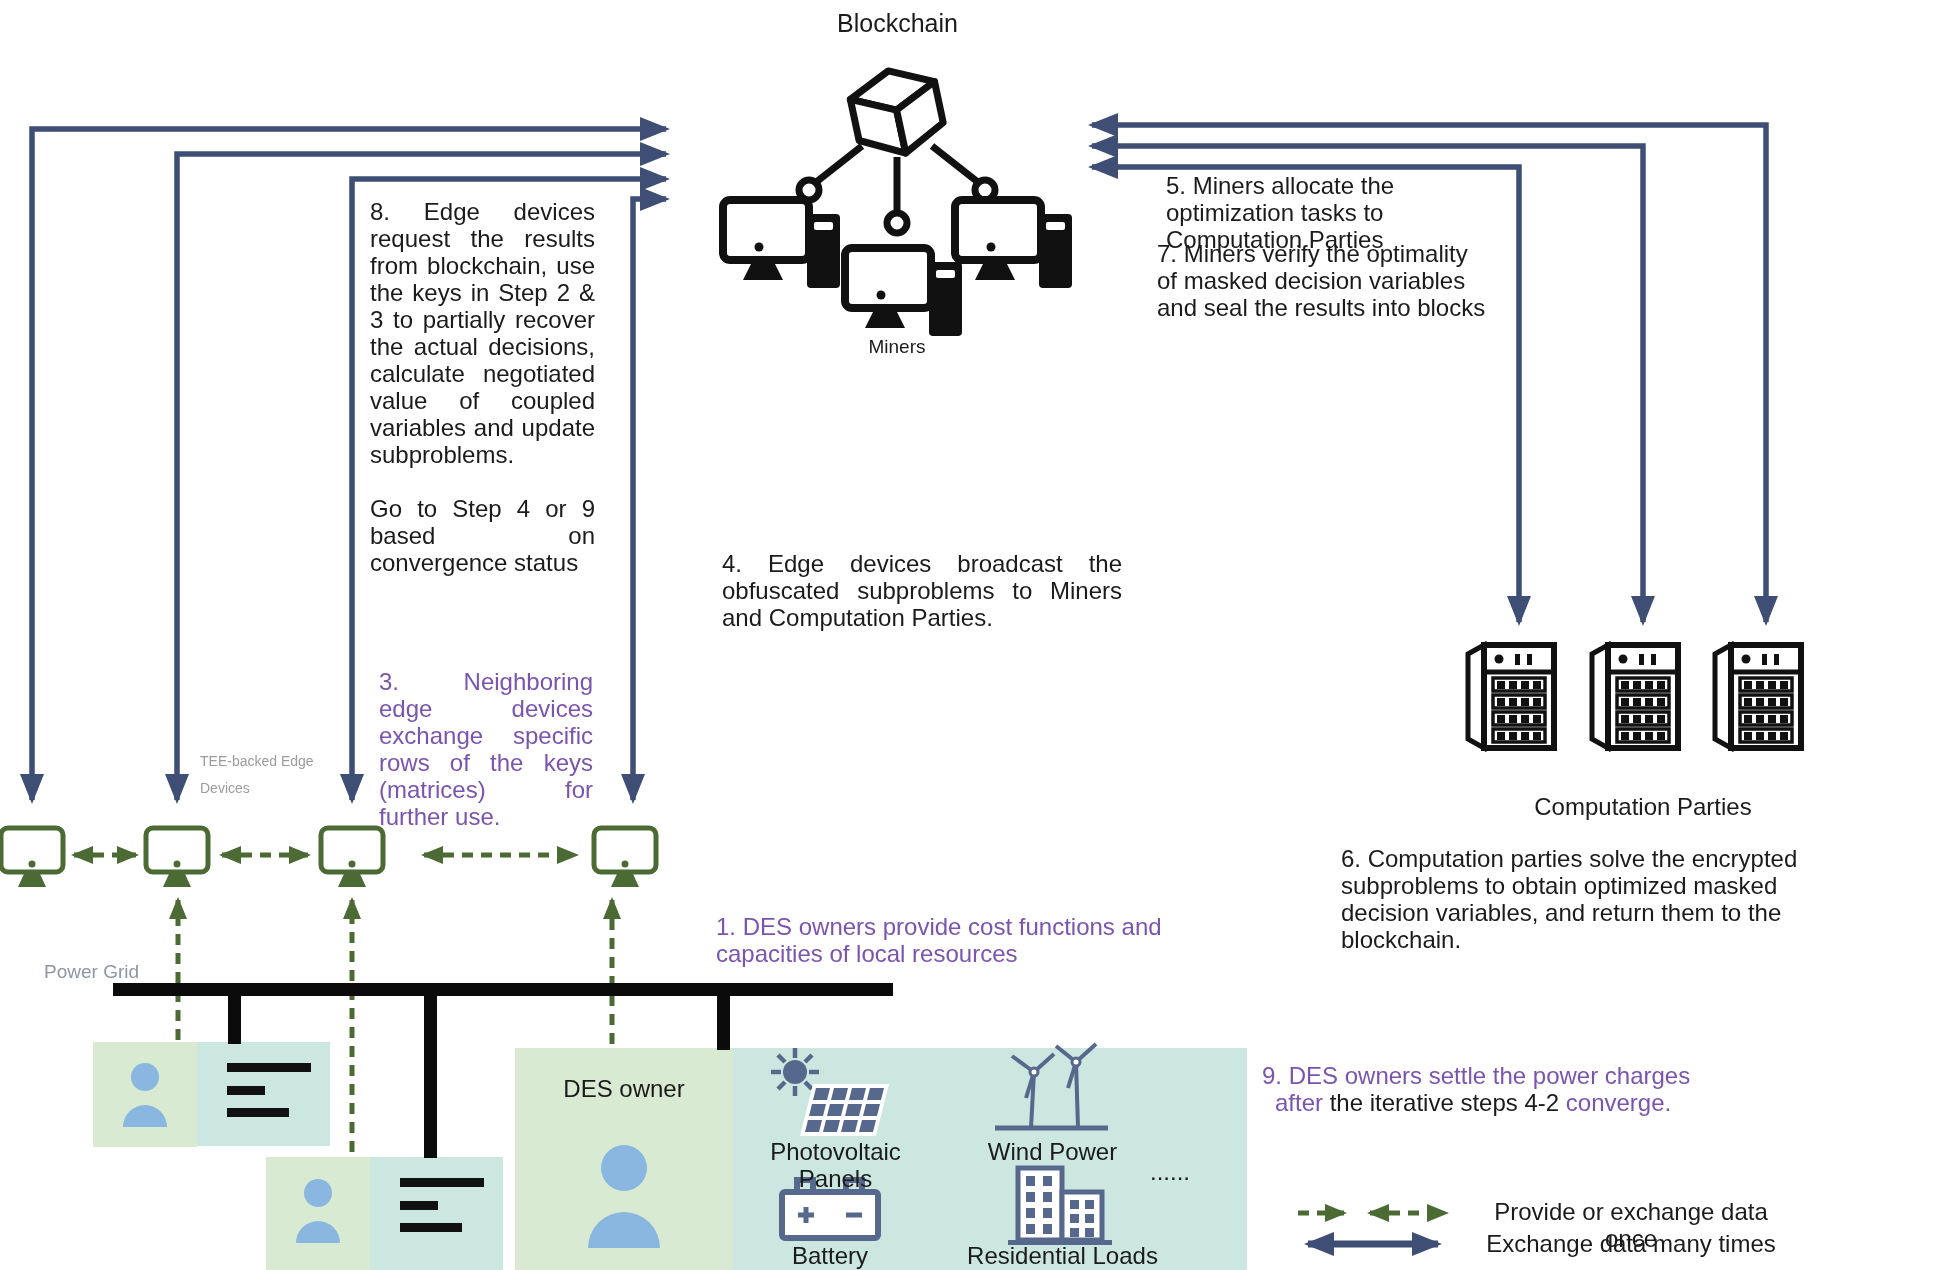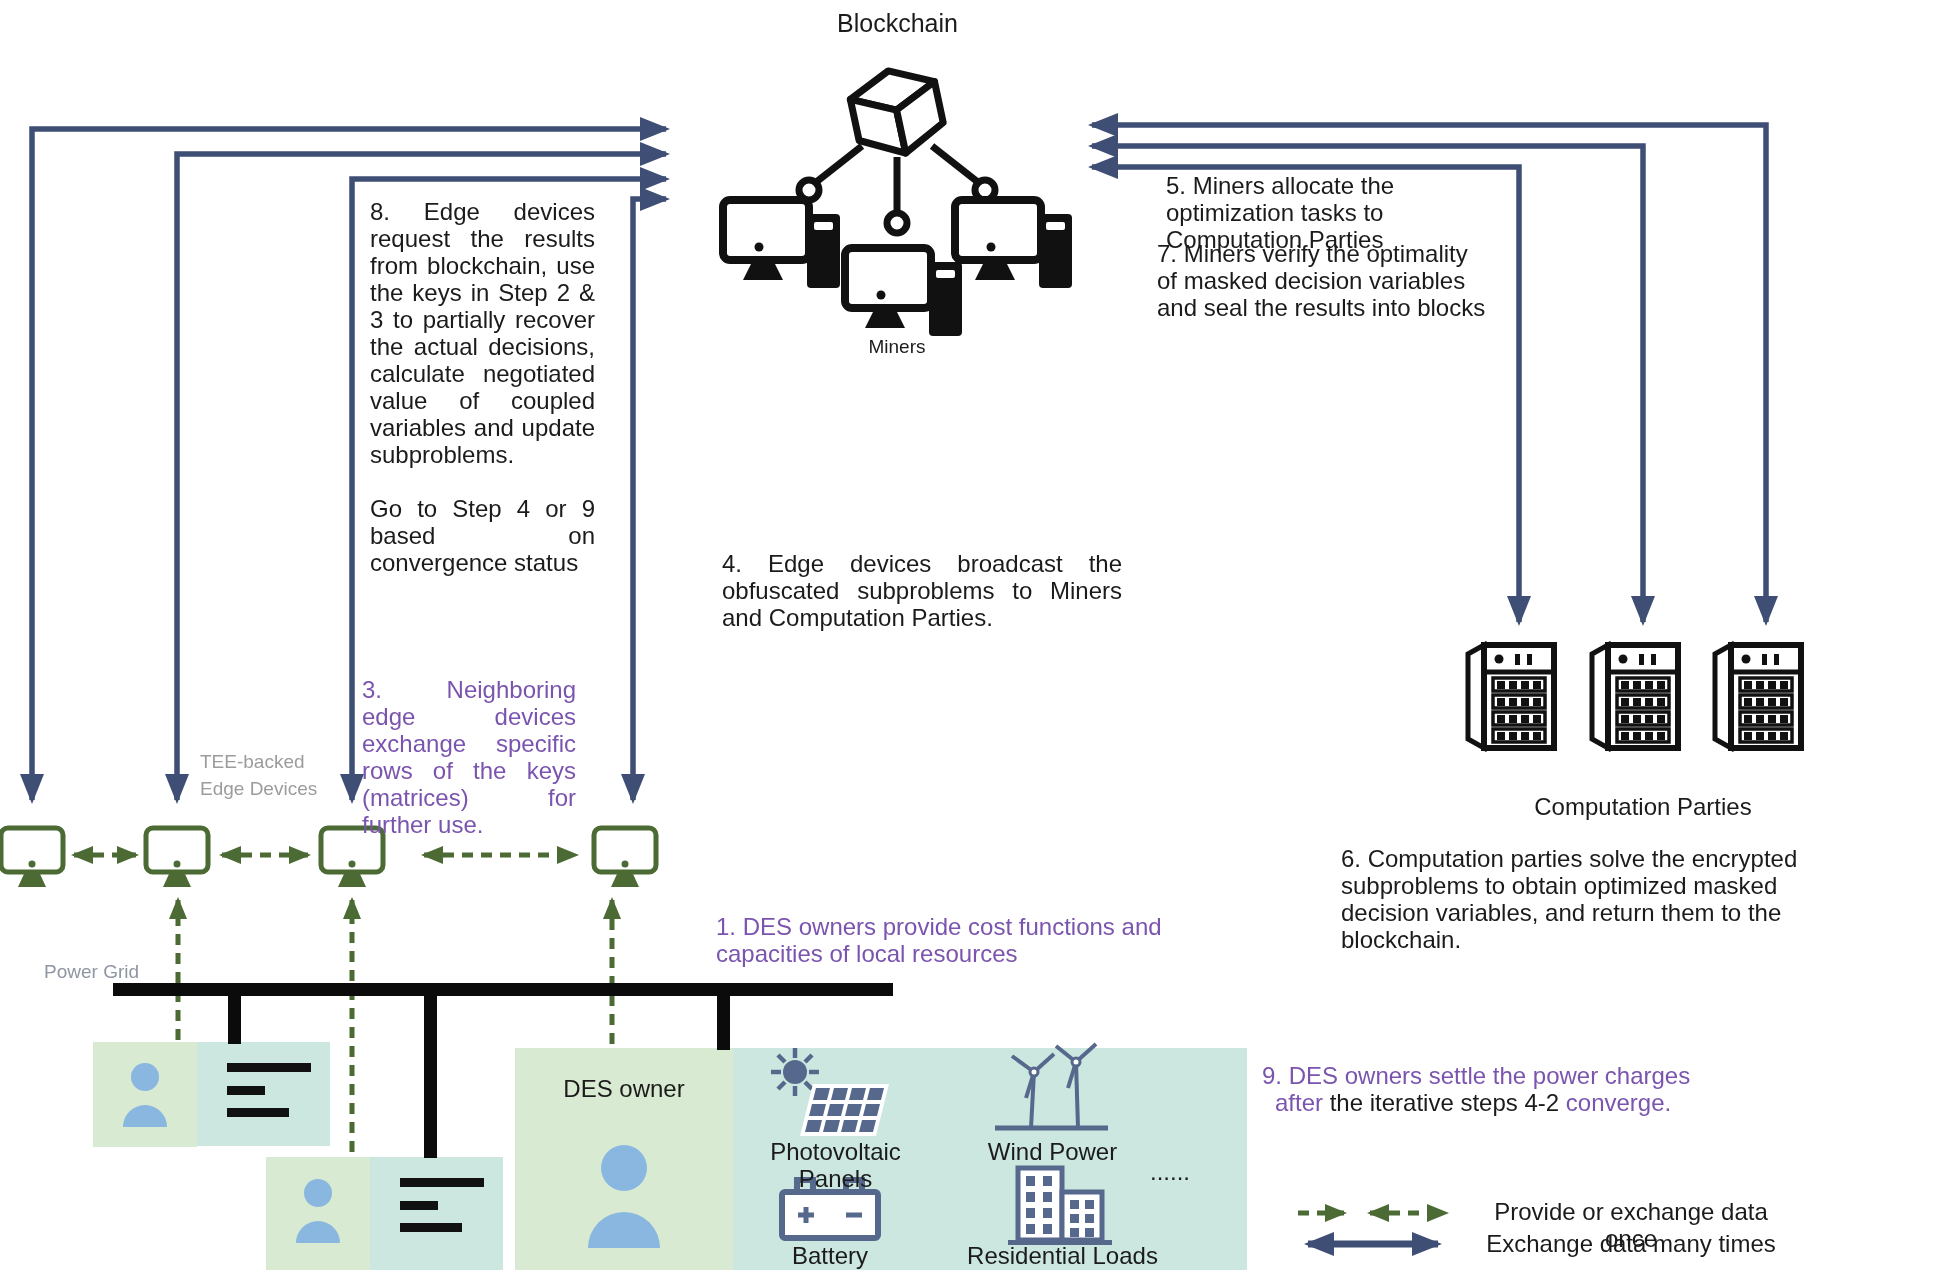--- a/index.html
+++ b/index.html
@@ -269,23 +269,23 @@
 
   <div class="t j" style="left:370px;top:198px;width:225px;">
     <div>8. Edge devices request the results from blockchain, use the keys in Step 2 &amp; 3 to partially recover the actual decisions, calculate negotiated value of coupled variables and update subproblems.</div>
     <div style="margin-top:27px;">Go to Step 4 or 9 based on convergence status</div>
   </div>
 
   <div class="t" style="left:1166px;top:172px;width:352px;">5. Miners allocate the optimization tasks to Computation Parties</div>
   <div class="t" style="left:1157px;top:240px;width:336px;">7. Miners verify the optimality of masked decision variables and seal the results into blocks</div>
 
   <div class="t j" style="left:722px;top:550px;width:400px;">4. Edge devices broadcast the obfuscated subproblems to Miners and Computation Parties.</div>
-  <div class="t j purple" style="left:362px;top:668px;width:214px;margin-top:8px;">3. Neighboring edge devices exchange specific rows of the keys (matrices) for further use.</div>
-
-  <div class="t gray" style="left:200px;top:748px;width:145px;font-size:19px;">TEE-backed Edge Devices</div>
+  <div class="t j purple" style="left:379px;top:668px;width:214px;">3. Neighboring edge devices exchange specific rows of the keys (matrices) for further use.</div>
+
+  <div class="t gray" style="left:200px;top:748px;width:145px;font-size:14px;">TEE-backed Edge Devices</div>
   <div class="t graygrid" style="left:44px;top:958px;width:130px;font-size:19px;">Power Grid</div>
 
   <div class="t purple" style="left:716px;top:913px;width:448px;">1. DES owners provide cost functions and capacities of local resources</div>
 
   <div class="t h24 c" style="left:515px;top:1075px;width:218px;">DES owner</div>
 
   <div class="t c" style="left:733px;top:1138px;width:205px;">Photovoltaic Panels</div>
   <div class="t c" style="left:975px;top:1138px;width:155px;">Wind Power</div>
   <div class="t" style="left:1150px;top:1158px;width:70px;">......</div>
   <div class="t c" style="left:765px;top:1242px;width:130px;">Battery</div>

